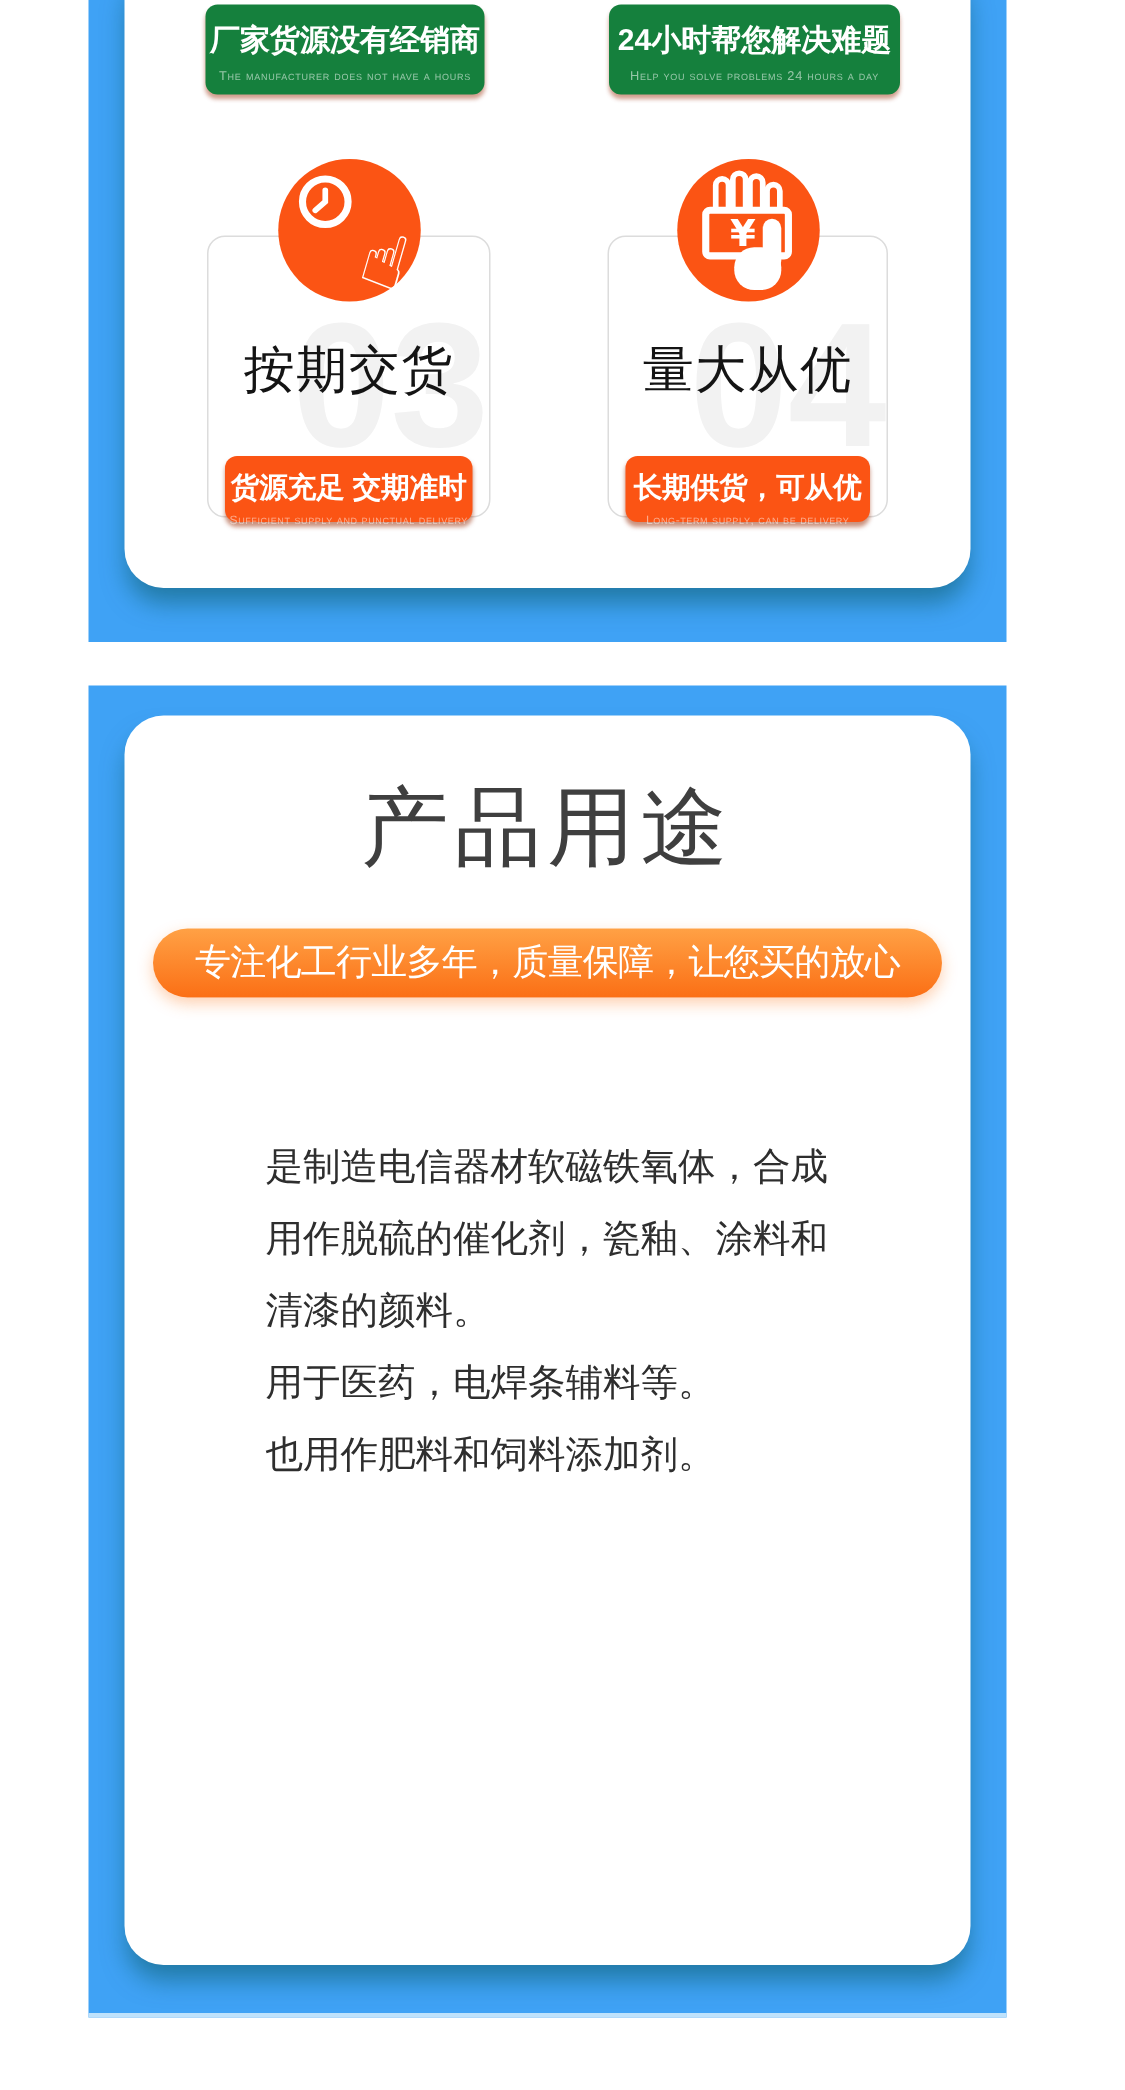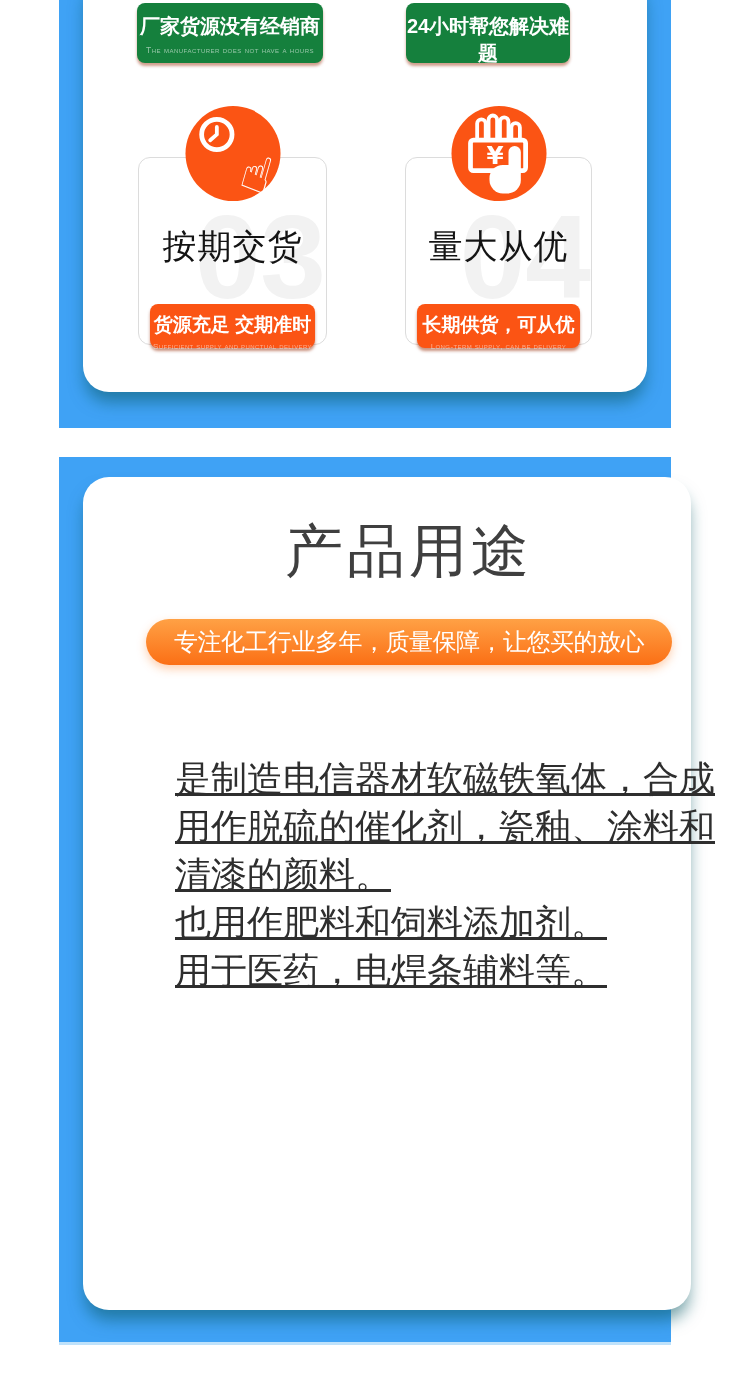--- a/index.html
+++ b/index.html
@@ -10,28 +10,28 @@
   
   .blue-band{position:absolute;left:59px;width:612px;background:#3fa2f5;}
   #band1{top:0;height:428px;}
   #band2{top:457px;height:885px;border-bottom:3px solid #bfe2fb;}
   
   .white-card{
     position:absolute;left:24px;width:564px;background:#ffffff;border-radius:26px;
     box-shadow:0 12px 16px -2px rgba(10,90,100,0.55);
   }
   #card-top{top:-28px;height:420px;}
-  #card-usage{top:20px;height:833px;padding-left:44px;}
+  #card-usage{top:20px;height:833px;}
   
   .banner{
     position:absolute;top:31px;height:60px;background:#15803d;border-radius:8px;
     text-align:center;box-shadow:0 3px 3px rgba(150,40,0,0.45);
   }
   #banner-1{left:54px;width:186px;}
-  #banner-2{left:323px;width:164px;}
+  #banner-2{left:323px;width:194px;}
   .banner-cn{margin-top:10px;font-size:20px;font-weight:bold;color:#ffffff;letter-spacing:0;}
   .banner-en{
     margin-top:5px;font-size:8.5px;color:rgba(255,255,255,0.55);
     font-variant:small-caps;letter-spacing:0.5px;
   }
   
   .feature-card{
     position:absolute;top:185px;height:186px;background:#ffffff;
     border:1px solid #dcdcdc;border-radius:12px;
   }
@@ -71,22 +71,22 @@
     font-size:58px;color:#3f3f3f;letter-spacing:4px;line-height:1;
   }
   .usage-pill{
     margin:38px auto 0 auto;width:fit-content;max-width:480px;height:46px;
     line-height:46px;padding:0 28px;border-radius:23px;
     background:linear-gradient(180deg,#ffa145,#fb6f15);
     color:#ffffff;font-size:24px;letter-spacing:-0.5px;
     box-shadow:0 4px 10px rgba(252,120,30,0.35);white-space:nowrap;
   }
   .usage-text{
-    margin:90px 0 0 48px;font-family:"Liberation Serif", serif;
-    font-size:36px;color:#2e2e2e;line-height:48px;text-decoration:underline;
+    margin:90px 0 0 94px;font-family:"Liberation Serif", serif;
+    font-size:25px;color:#2e2e2e;line-height:48px;
   }
   .usage-line{white-space:nowrap;}
 </style>
 </head>
 <body>
 
 <div class="blue-band" id="band1">
   <div class="white-card" id="card-top">
 
     <div class="banner" id="banner-1">
@@ -141,17 +141,17 @@
 </div>
 
 <div class="blue-band" id="band2">
   <div class="white-card" id="card-usage">
     <div class="usage-title">产品用途</div>
     <div class="usage-pill">专注化工行业多年，质量保障，让您买的放心</div>
     <div class="usage-text">
       <div class="usage-line">是制造电信器材软磁铁氧体，合成</div>
       <div class="usage-line">用作脱硫的催化剂，瓷釉、涂料和</div>
       <div class="usage-line">清漆的颜料。</div>
+      <div class="usage-line">用于医药，电焊条辅料等。</div>
       <div class="usage-line">也用作肥料和饲料添加剂。</div>
-      <div class="usage-line">用于医药，电焊条辅料等。</div>
     </div>
   </div>
 </div>
 
 </body></html>

